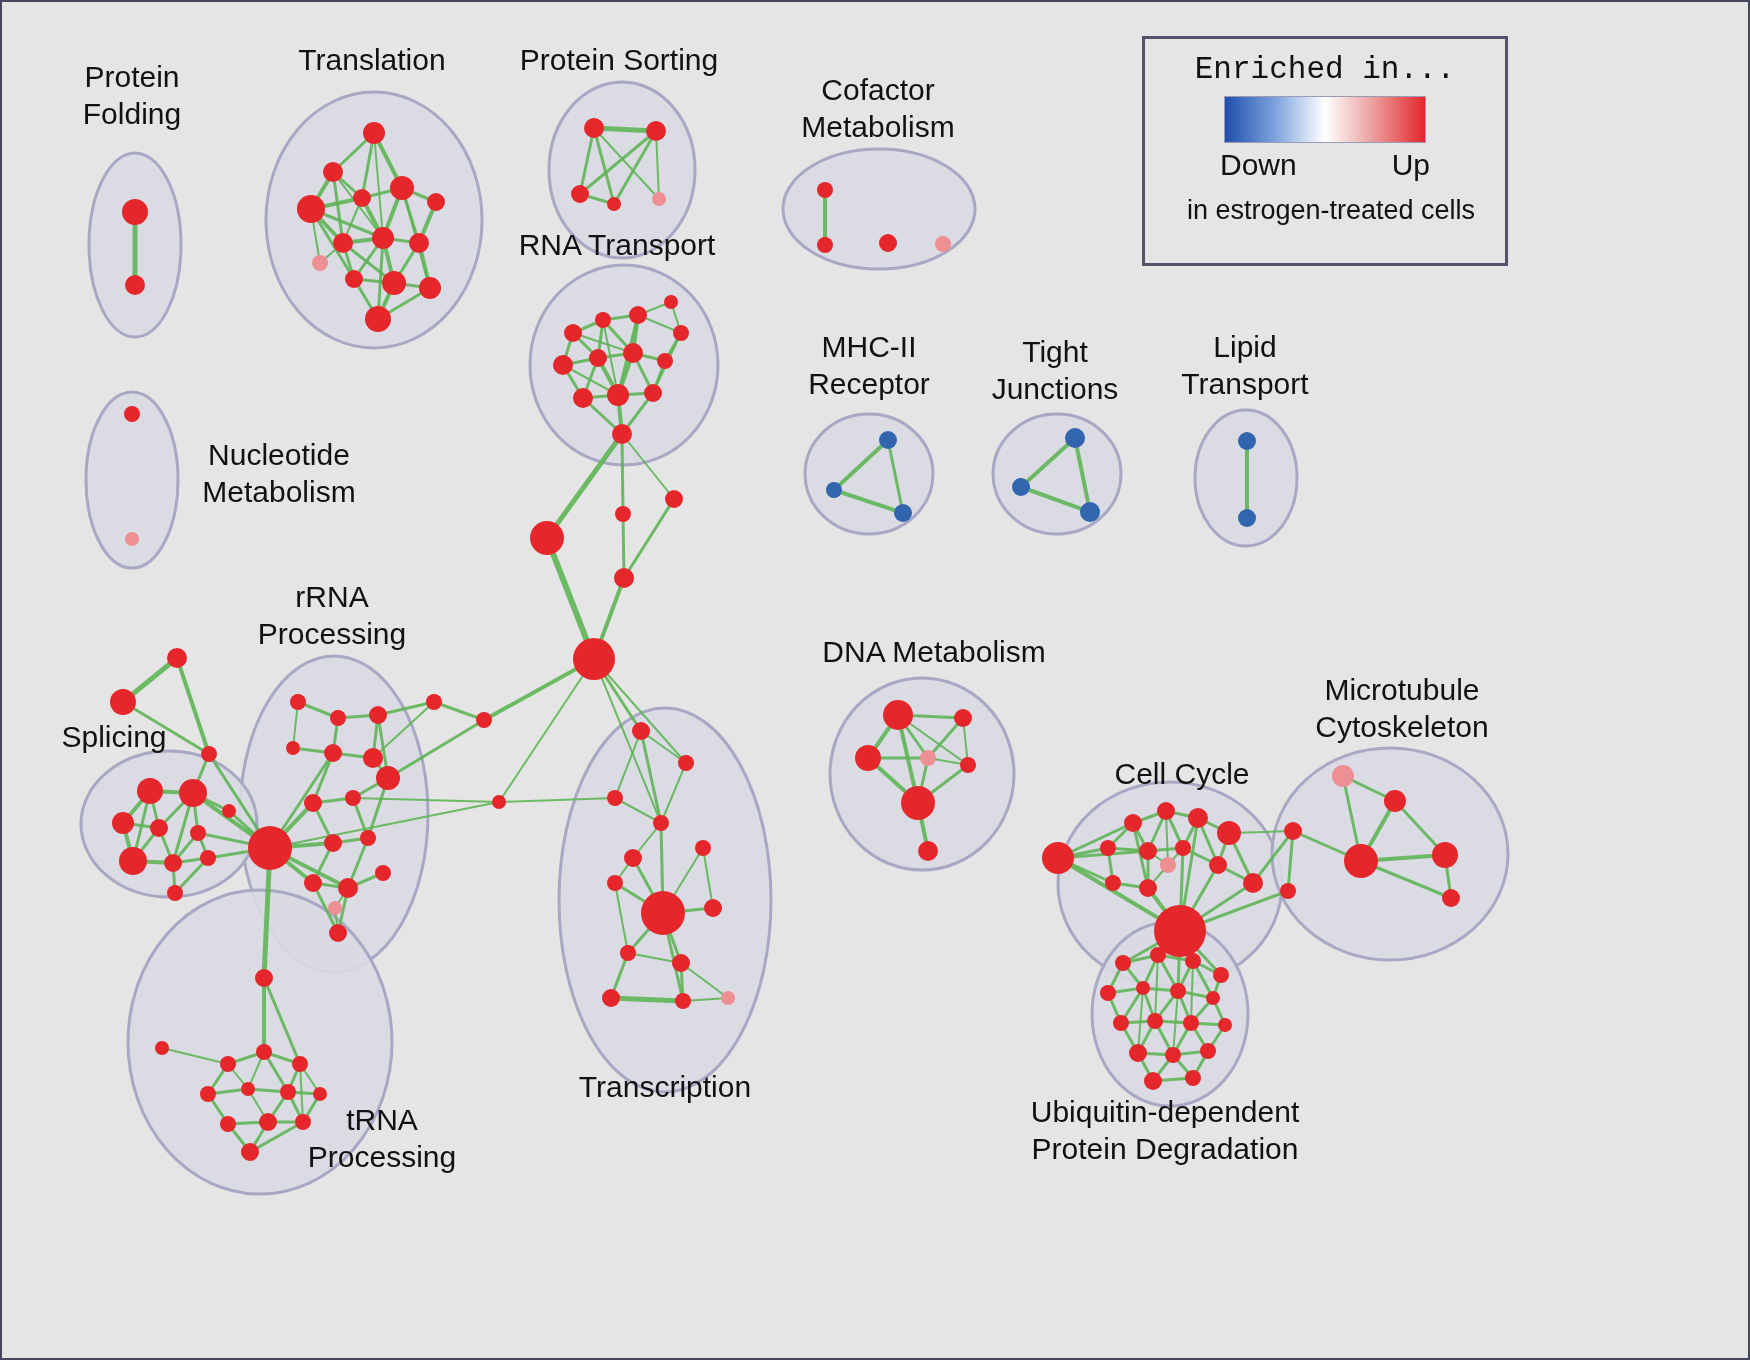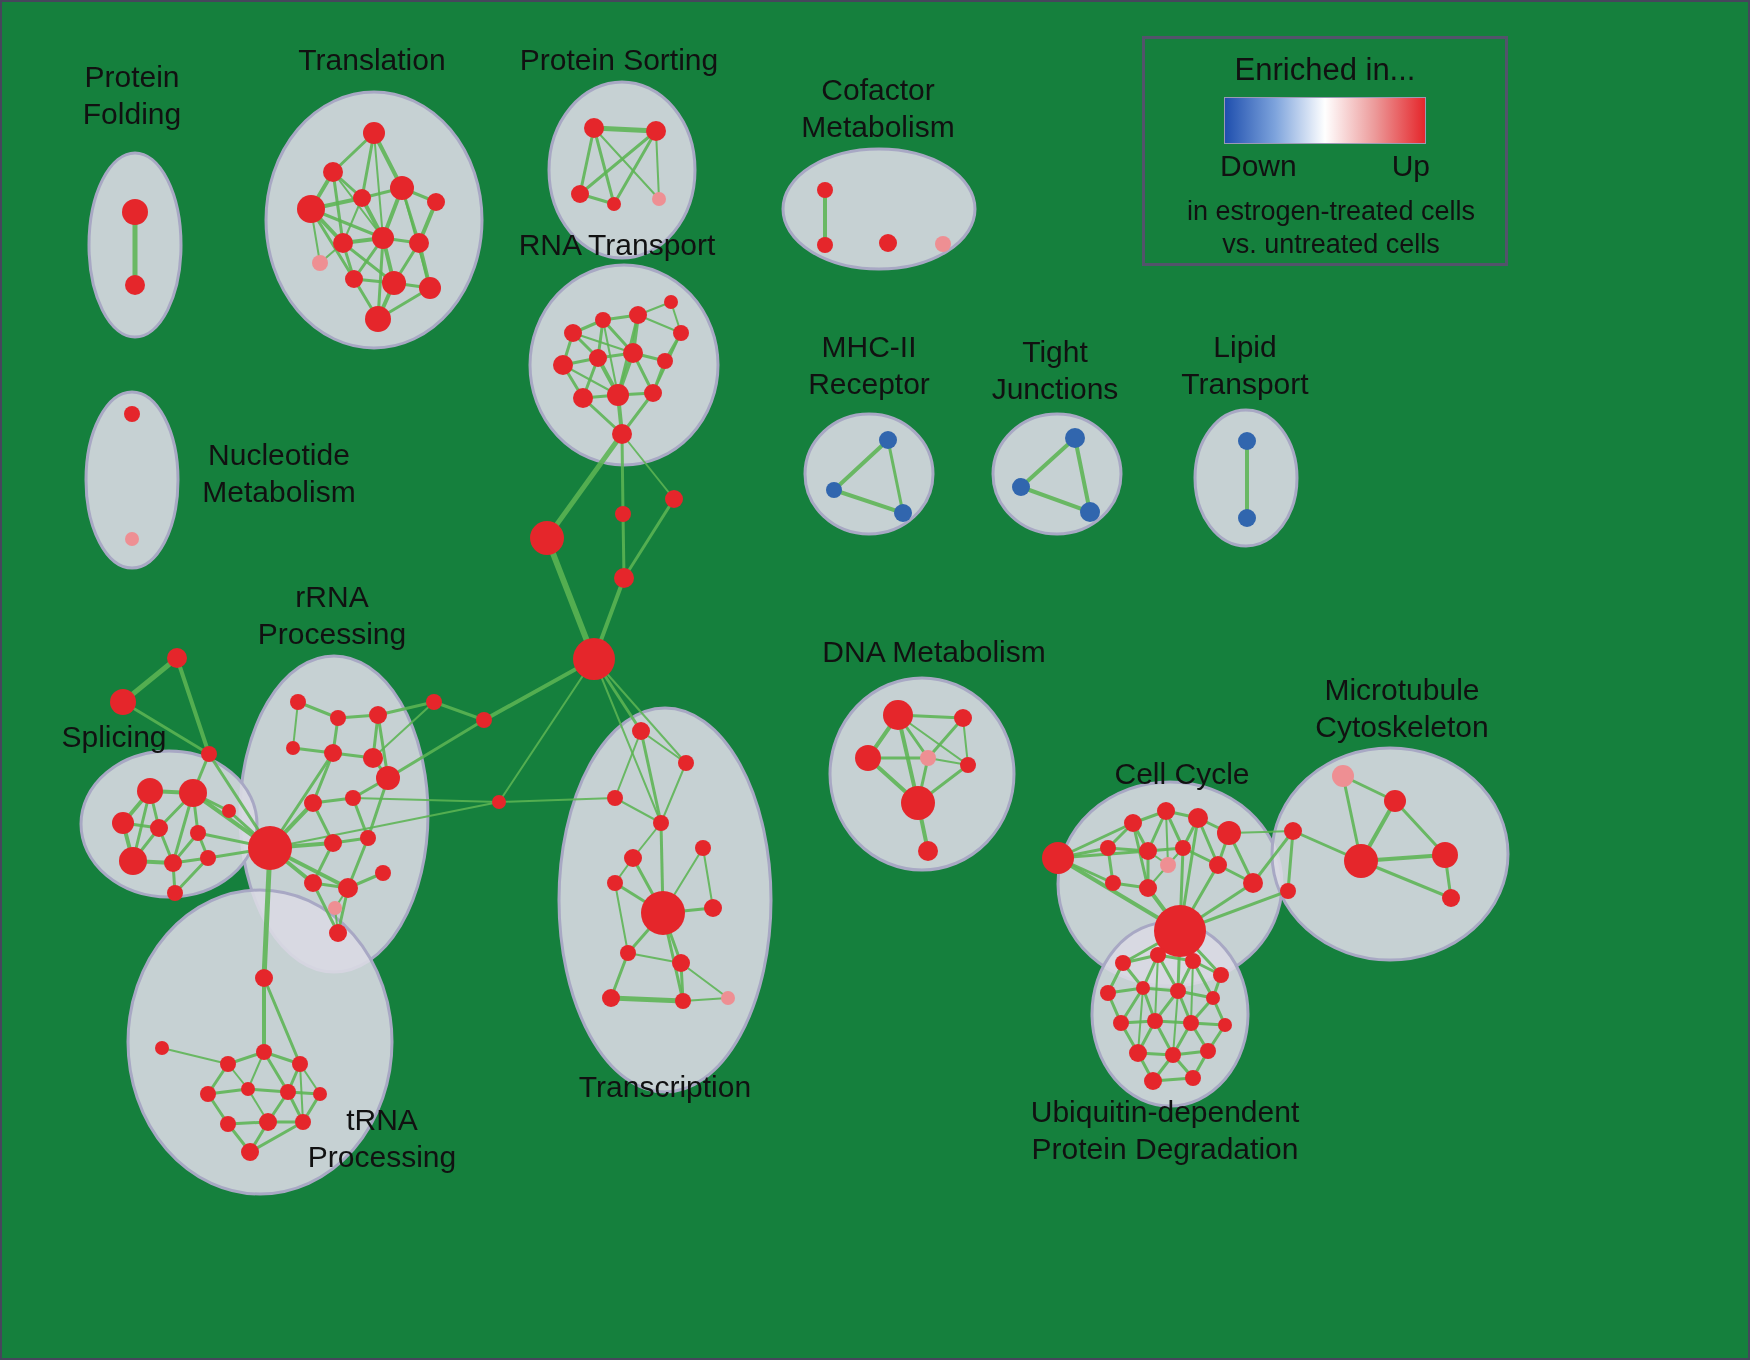--- a/index.html
+++ b/index.html
@@ -13,30 +13,30 @@
     font-family: "Liberation Sans", sans-serif;
   }
   svg { position: absolute; left: 0; top: 0; }
   .legend {
     position: absolute; left: 1140px; top: 34px;
     width: 366px; height: 230px;
     border: 3px solid #53536b;
     box-sizing: border-box;
     text-align: center; color: #111;
   }
-  .legend-title { font-size: 31px; margin-top: 13px; }
+  .legend-title { font-size: 31px; margin-top: 13px; font-family: Liberation Mono, monospace; }
   .legend-bar { width: 200px; height: 45px; margin: 9px auto 0; border: 1px solid #9a9ab4; }
   .legend-row { width: 210px; margin: 5px auto 12px; display: flex; justify-content: space-between; font-size: 30px; }
   .legend-sub { font-size: 27px; line-height: 33px; padding-left: 12px; }
   .legend-sub.first { margin-top: 4px; }
 </style>
 </head>
 <body>
 
-<div class="frame" style="background: #15803d;">
+<div class="frame" style="background: #e5e5e5;">
   <svg id="net" width="1750" height="1360" viewBox="0 0 1750 1360">
       <ellipse cx="133" cy="243" rx="46" ry="92" fill="#d9d9e3" fill-opacity="0.9" stroke="#a8a8c4" stroke-width="3"></ellipse>
       <ellipse cx="372" cy="218" rx="108" ry="128" fill="#d9d9e3" fill-opacity="0.9" stroke="#a8a8c4" stroke-width="3"></ellipse>
       <ellipse cx="620" cy="168" rx="73" ry="88" fill="#d9d9e3" fill-opacity="0.9" stroke="#a8a8c4" stroke-width="3"></ellipse>
       <ellipse cx="877" cy="207" rx="96" ry="60" fill="#d9d9e3" fill-opacity="0.9" stroke="#a8a8c4" stroke-width="3"></ellipse>
       <ellipse cx="622" cy="363" rx="94" ry="100" fill="#d9d9e3" fill-opacity="0.9" stroke="#a8a8c4" stroke-width="3"></ellipse>
       <ellipse cx="130" cy="478" rx="46" ry="88" fill="#d9d9e3" fill-opacity="0.9" stroke="#a8a8c4" stroke-width="3"></ellipse>
       <ellipse cx="867" cy="472" rx="64" ry="60" fill="#d9d9e3" fill-opacity="0.9" stroke="#a8a8c4" stroke-width="3"></ellipse>
       <ellipse cx="1055" cy="472" rx="64" ry="60" fill="#d9d9e3" fill-opacity="0.9" stroke="#a8a8c4" stroke-width="3"></ellipse>
       <ellipse cx="1244" cy="476" rx="51" ry="68" fill="#d9d9e3" fill-opacity="0.9" stroke="#a8a8c4" stroke-width="3"></ellipse>
@@ -536,15 +536,14 @@
     </svg>
 
   <div class="legend">
     <div class="legend-title">Enriched in...</div>
     <div class="legend-bar" id="lbar" style="background: linear-gradient(to right, rgb(31, 79, 174), rgb(125, 163, 220), rgb(255, 255, 255), rgb(236, 154, 154), rgb(229, 38, 43));"></div>
     <div class="legend-row">
       <span>Down</span>
       <span>Up</span>
     </div>
     <div class="legend-sub first">in estrogen-treated cells</div>
-    <div class="legend-sub">vs. untreated cells</div>
   </div>
 </div>
 
 </body></html>

